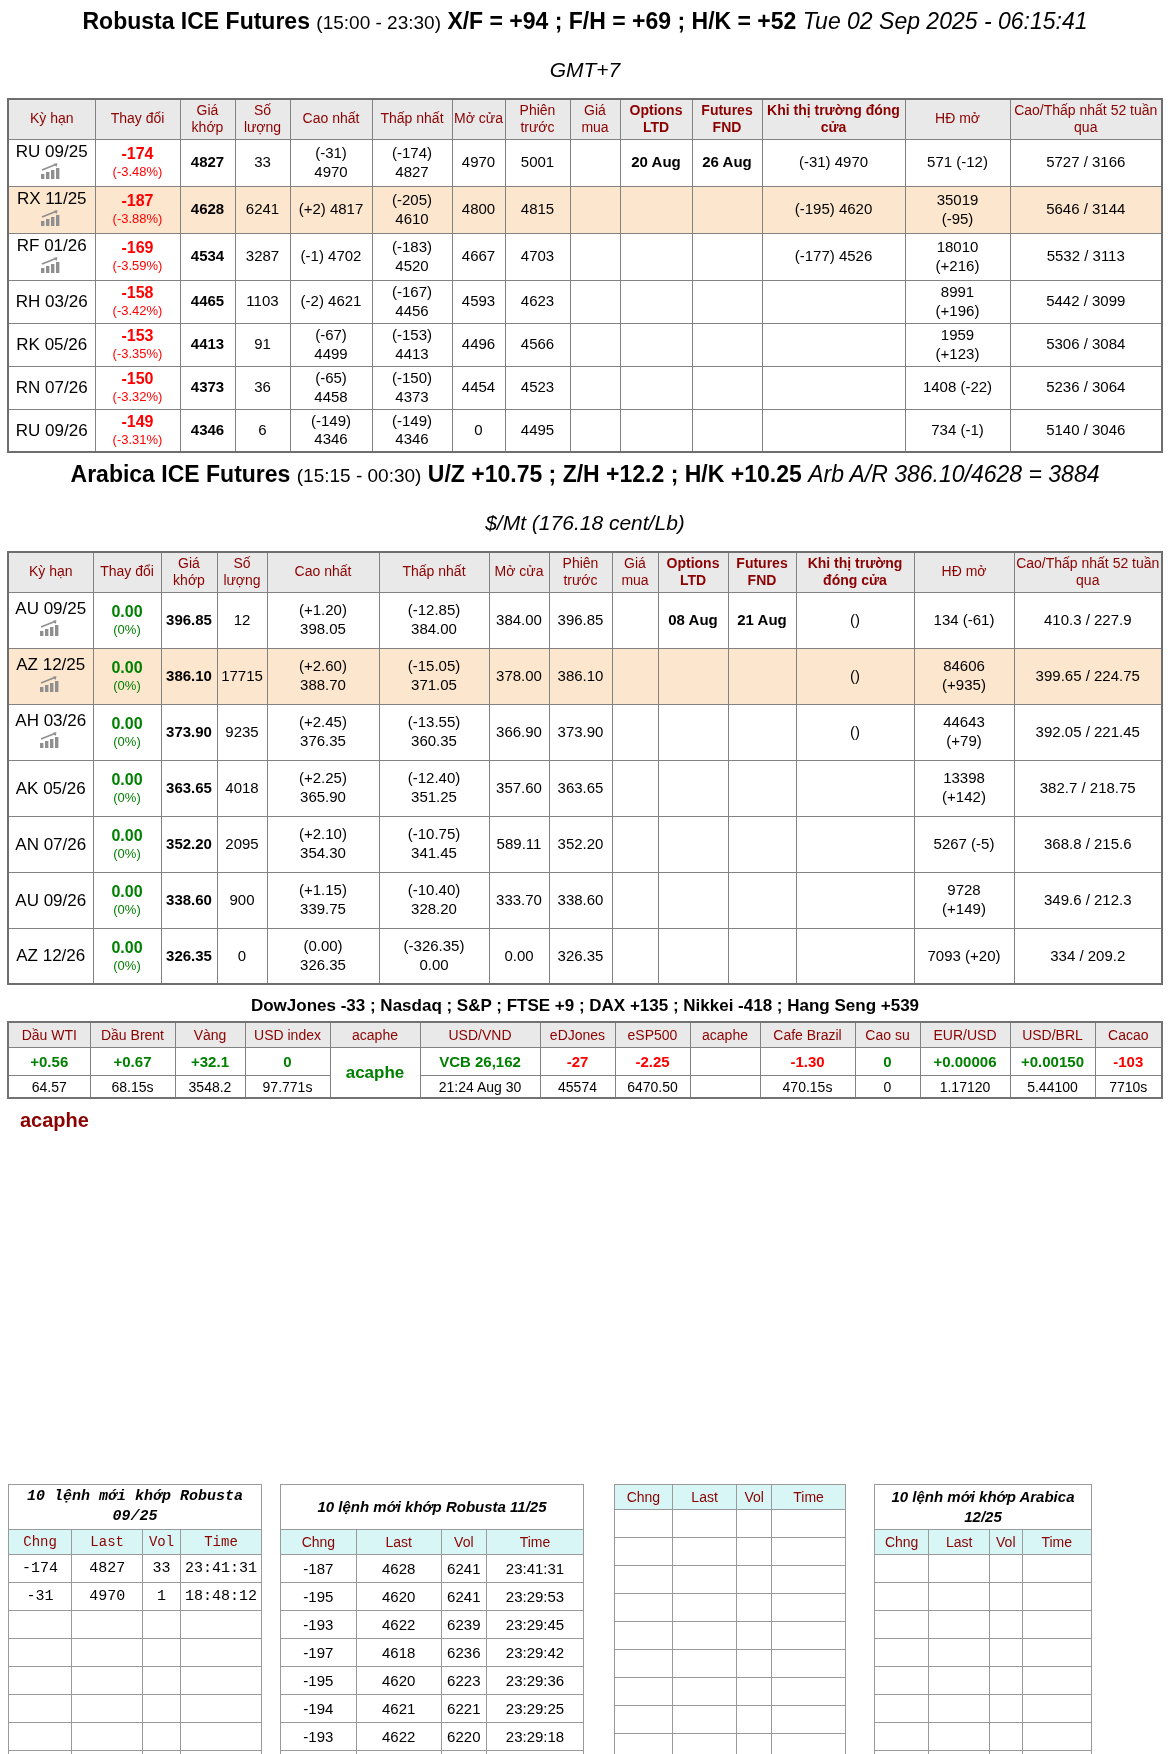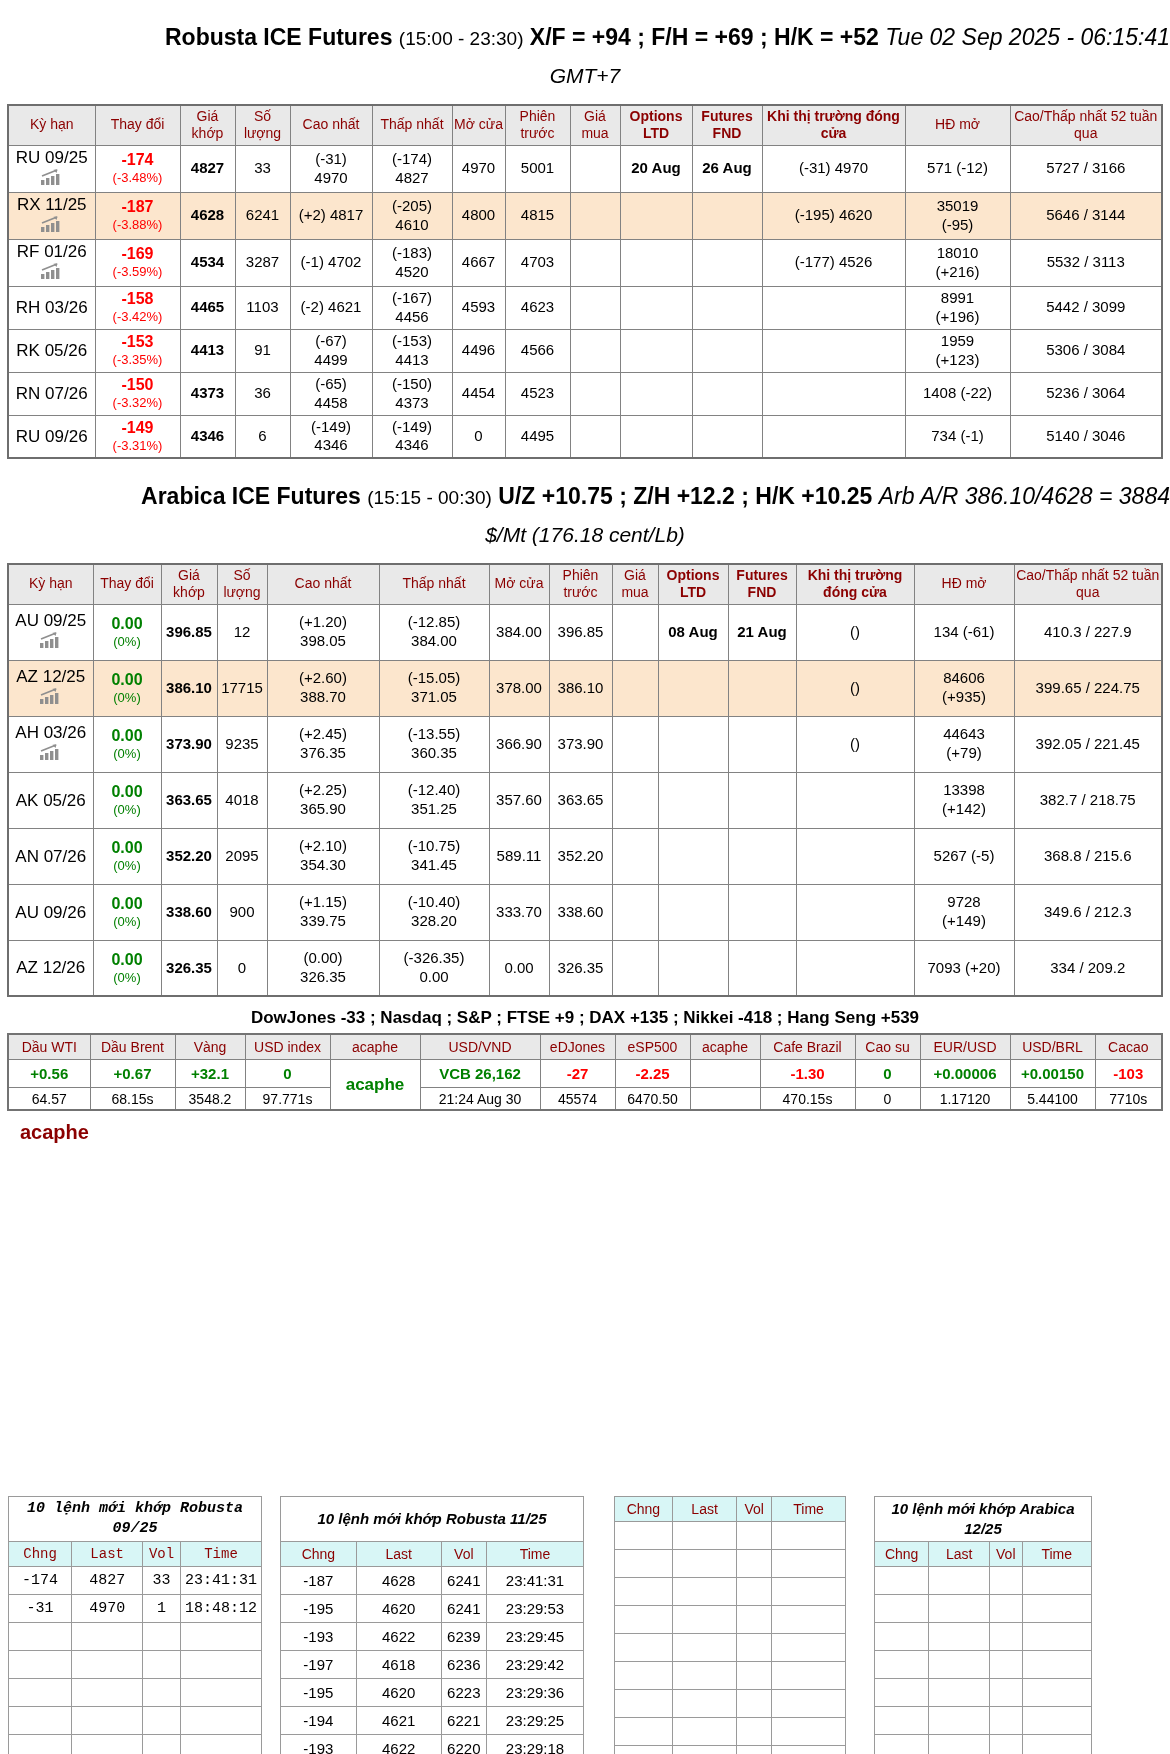--- a/index.html
+++ b/index.html
@@ -1,21 +1,21 @@
 <!DOCTYPE html>
 <html><head>
 <meta charset="utf-8">
 <style>
   html,body{margin:0;padding:0;background:#fff;}
   body{width:1170px;height:1754px;font-family:"Liberation Sans",sans-serif;color:#000;overflow:hidden;}
-  .h1{text-align:right;font-size:23px;margin-top:24px;line-height:1.2;}
+  .h1{text-align:center;font-size:23px;margin-top:8px;line-height:1.2;}
   .hb{font-weight:bold;}
   .hn{font-size:19px;}
   .hi{font-style:italic;}
-  .h2{text-align:center;font-size:21px;font-style:italic;margin:12px 0 6px;}
+  .h2{text-align:center;font-size:21px;font-style:italic;margin:22px 0 6px;}
   table.fut{border-collapse:collapse;margin:16px auto 0;width:1154px;table-layout:fixed;border:2px solid #6e6e6e;}
   .fut th{background:#e9e9e9;color:#8b0000;font-weight:normal;font-size:14px;border:1px solid #828282;padding:2px 1px;line-height:1.25;}
   .fut thead tr{height:38px;}
   .fut th.b{font-weight:bold;}
   .fut td{border:1px solid #828282;text-align:center;font-size:15px;padding:1px 2px;white-space:pre-line;line-height:1.25;}
   .fut tbody tr{height:43px;}
   table.ara tbody tr{height:56px;}
   tr.hl td{background:#fce6cd;}
   .sym{display:block;font-size:17px;}
   .cicon{display:inline-block;margin-top:1px;cursor:pointer;}

